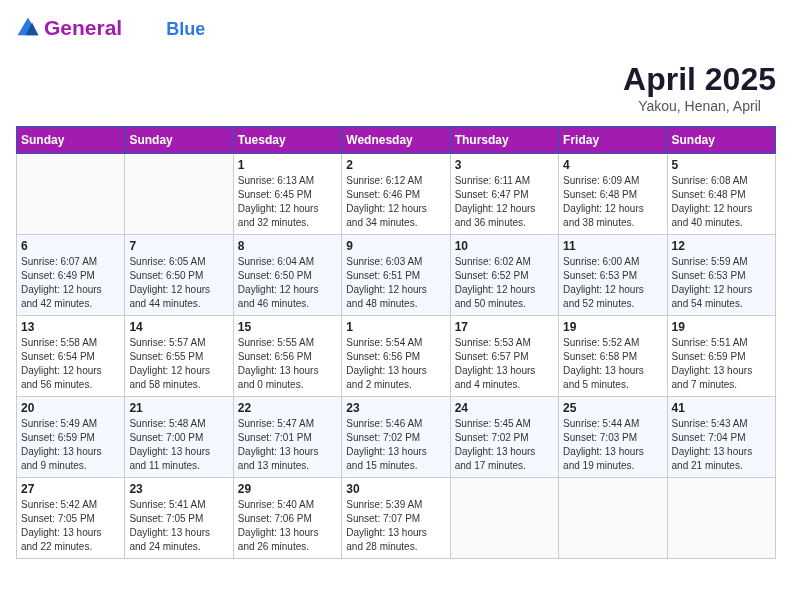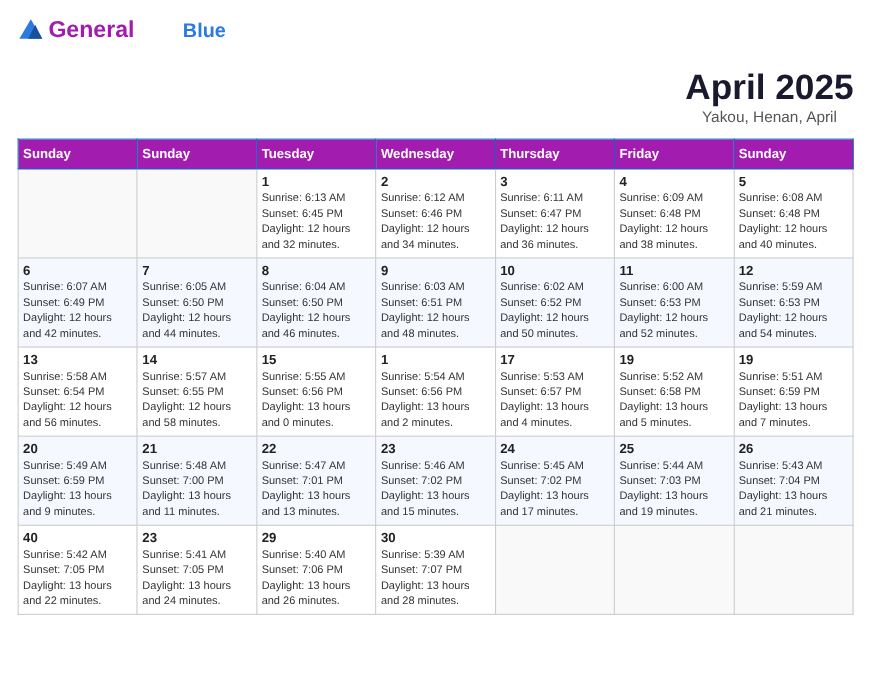--- a/index.html
+++ b/index.html
@@ -226,27 +226,27 @@
         </td>
         <td>
           <div class="day-number">24</div>
           <div class="day-info">Sunrise: 5:45 AM<br>Sunset: 7:02 PM<br>Daylight: 13 hours<br>and 17 minutes.</div>
         </td>
         <td>
           <div class="day-number">25</div>
           <div class="day-info">Sunrise: 5:44 AM<br>Sunset: 7:03 PM<br>Daylight: 13 hours<br>and 19 minutes.</div>
         </td>
         <td>
-          <div class="day-number">26</div>
+          <div class="day-number">41</div>
           <div class="day-info">Sunrise: 5:43 AM<br>Sunset: 7:04 PM<br>Daylight: 13 hours<br>and 21 minutes.</div>
         </td>
       </tr>
       <tr>
         <td>
-          <div class="day-number">40</div>
+          <div class="day-number">27</div>
           <div class="day-info">Sunrise: 5:42 AM<br>Sunset: 7:05 PM<br>Daylight: 13 hours<br>and 22 minutes.</div>
         </td>
         <td>
           <div class="day-number">23</div>
           <div class="day-info">Sunrise: 5:41 AM<br>Sunset: 7:05 PM<br>Daylight: 13 hours<br>and 24 minutes.</div>
         </td>
         <td>
           <div class="day-number">29</div>
           <div class="day-info">Sunrise: 5:40 AM<br>Sunset: 7:06 PM<br>Daylight: 13 hours<br>and 26 minutes.</div>
         </td>

